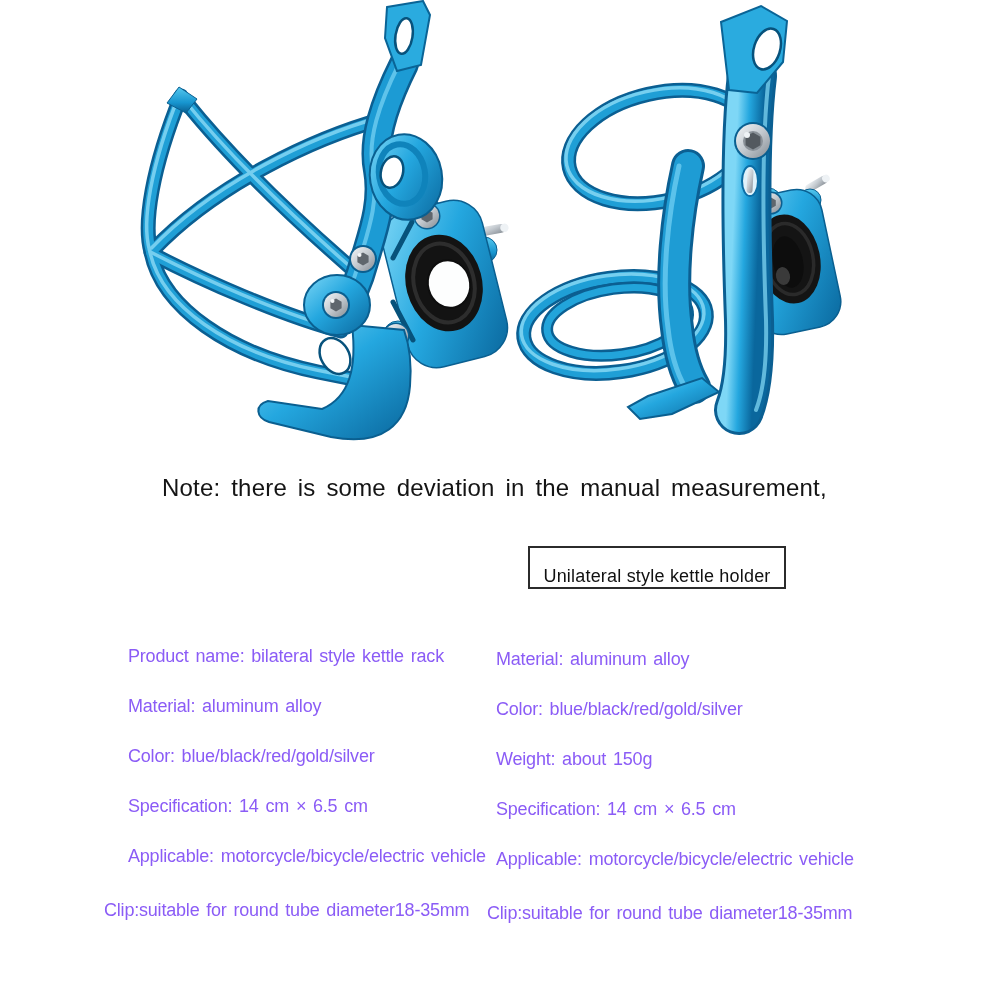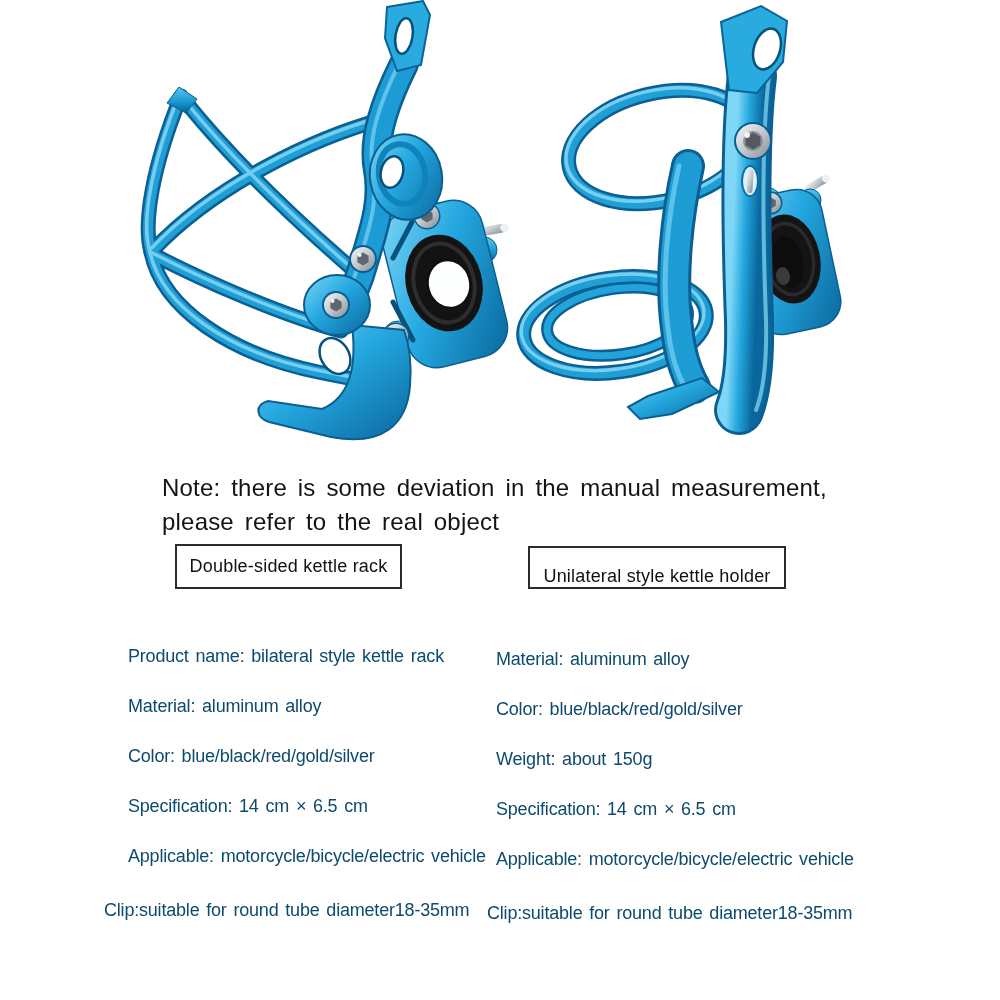--- a/index.html
+++ b/index.html
@@ -17,21 +17,21 @@
     display:flex;align-items:center;justify-content:center;
     font-size:18px;color:#111;white-space:nowrap;letter-spacing:0.2px;
   }
   .label-box.left{left:175px;top:544px;width:223px;height:41px;}
   .label-box.right{left:528px;top:546px;width:254px;height:39px;align-items:flex-end;}
   .spec-col{position:absolute;display:flex;flex-direction:column;}
   .spec-col.left{left:128px;top:644px;}
   .spec-col.right{left:496px;top:647px;}
   .spec-line{
     font-size:18px;line-height:24px;margin-bottom:26px;white-space:nowrap;
-    color:#0c4a6e;word-spacing:2px;letter-spacing:-0.2px;
+    color:#8b5cf6;word-spacing:2px;letter-spacing:-0.2px;
   }
   .spec-line:nth-child(5){margin-bottom:30px;}
   .spec-col.left .spec-line:last-child{margin-left:-24px;}
   .spec-col.right .spec-line:last-child{margin-left:-9px;}
 </style>
 </head>
 <body>
 
 <div class="canvas">
 
@@ -218,26 +218,22 @@
       </g>
       <g>
         <ellipse cx="750" cy="181" rx="8" ry="15" fill="#dff2fb" stroke="#0b6ea6" stroke-width="2"></ellipse>
         <rect x="747" y="169" width="6" height="24" rx="3" fill="url(#gS)" transform="rotate(3 750 181)"></rect>
       </g>
     </g>
   </svg>
 
   <div class="note">
     <div>Note: there is some deviation in the manual measurement,</div>
-    <div>please refer to the real object</div>
-  </div>
-
-  <div class="label-box left">
-    <span>Double-sided kettle rack</span>
-  </div>
+  </div>
+
   <div class="label-box right">
     <span>Unilateral style kettle holder</span>
   </div>
 
   <div class="spec-col left">
     <div class="spec-line">Product name: bilateral style kettle rack</div>
     <div class="spec-line">Material: aluminum alloy</div>
     <div class="spec-line">Color: blue/black/red/gold/silver</div>
     <div class="spec-line">Specification: 14 cm × 6.5 cm</div>
     <div class="spec-line">Applicable: motorcycle/bicycle/electric vehicle</div>

